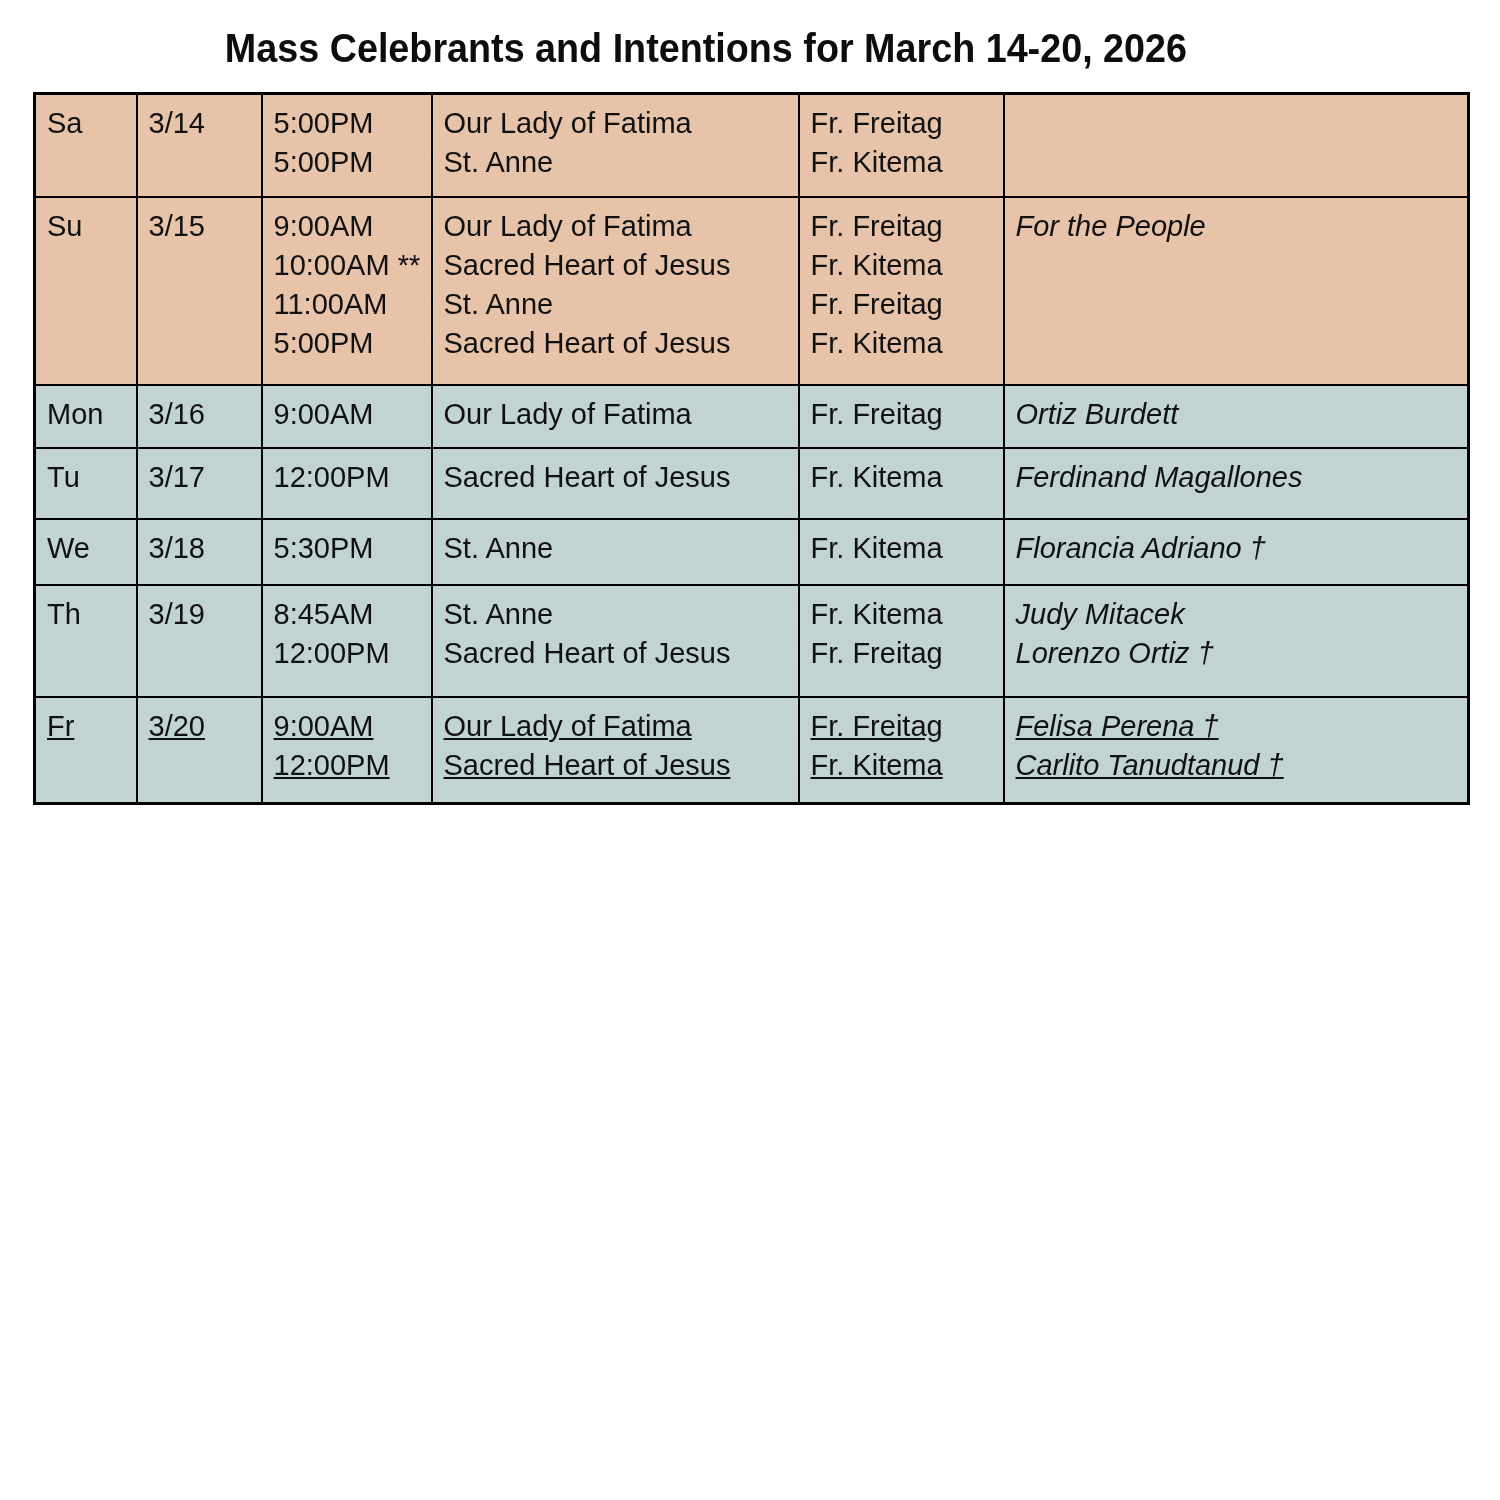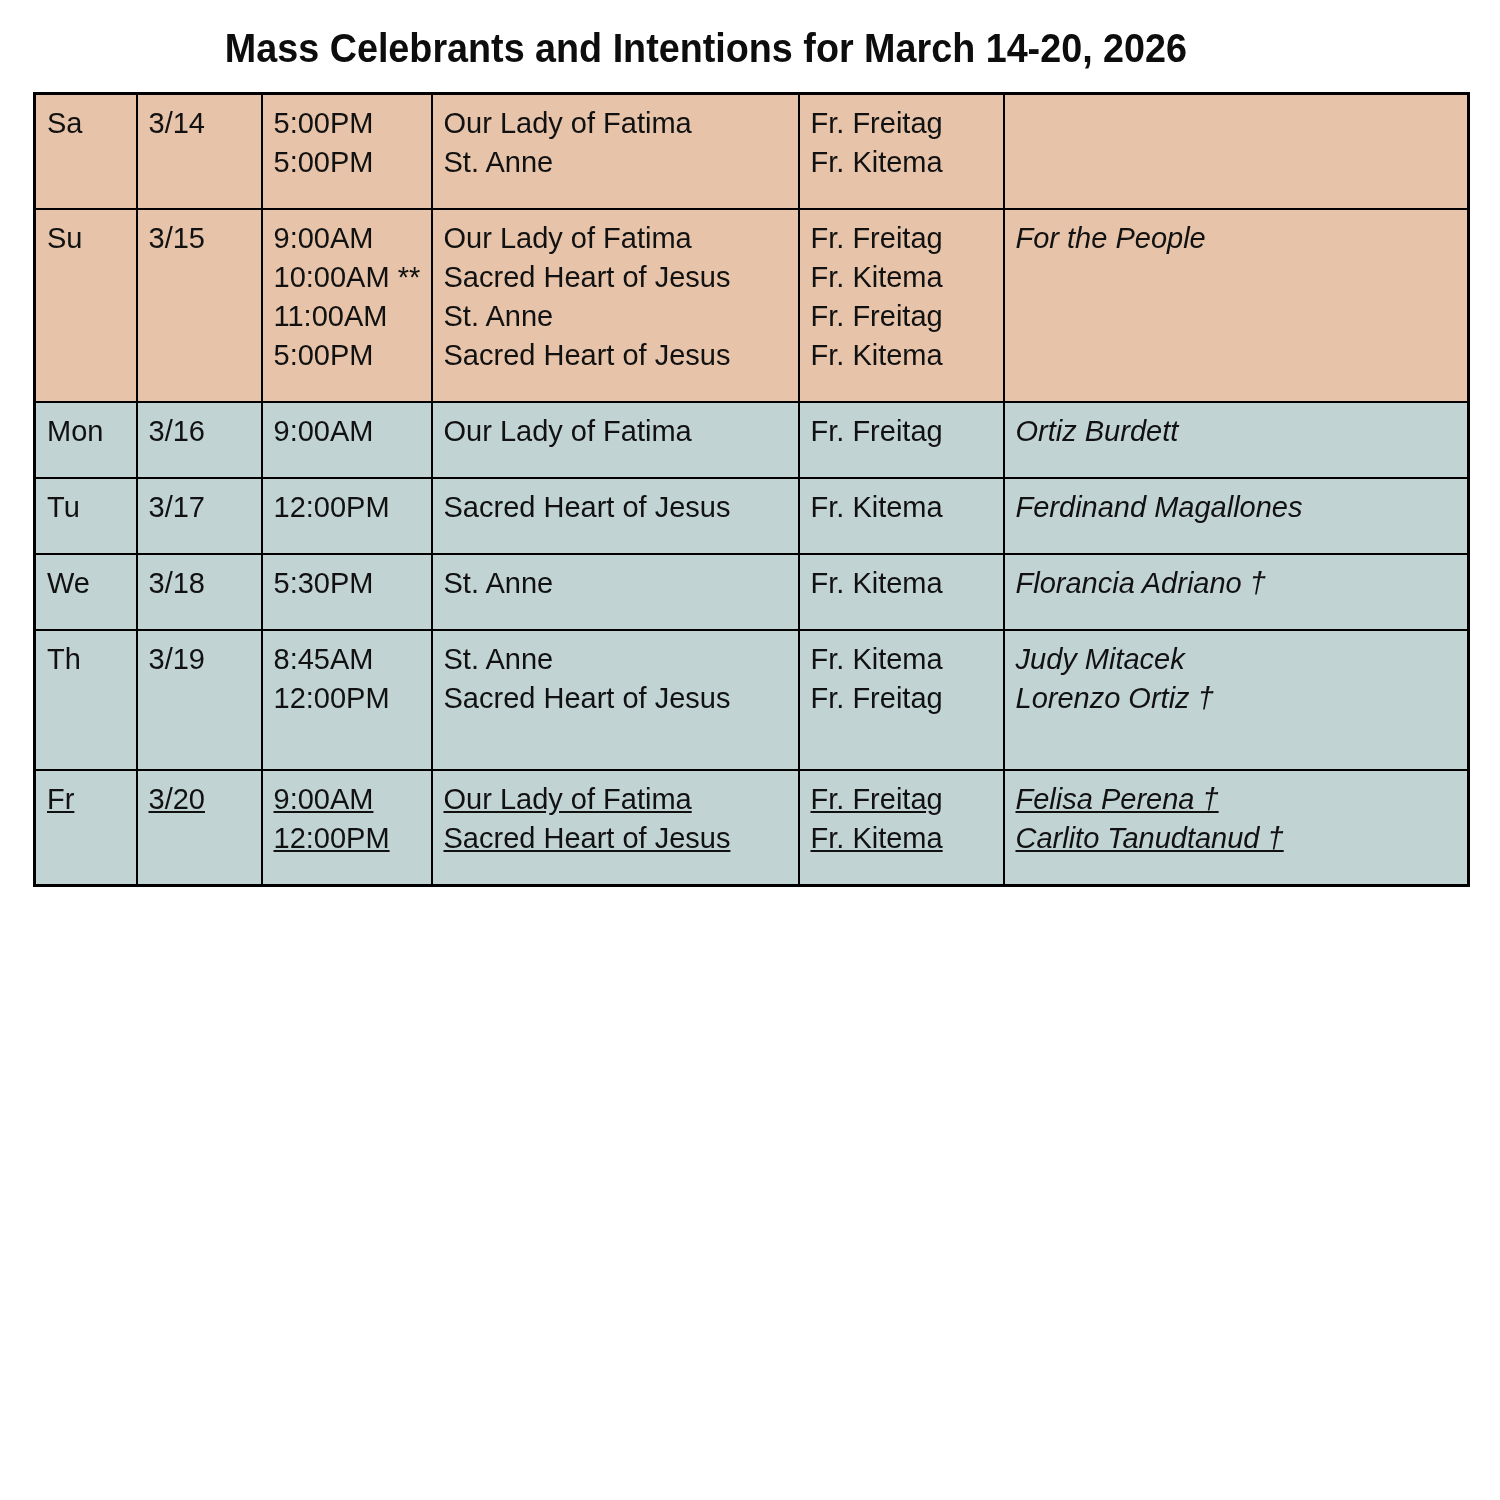--- a/index.html
+++ b/index.html
@@ -42,34 +42,34 @@
   }
   col.c-day       { width: 102px; }
   col.c-date      { width: 125px; }
   col.c-time      { width: 170px; }
   col.c-church    { width: 367px; }
   col.c-celebrant { width: 205px; }
   col.c-intention { width: 465px; }
   td {
     border: 2px solid var(--border-color);
     vertical-align: top;
-    padding: 9px 6px 26px 11px;
+    padding: 9px 6px 13px 11px;
     font-size: 29px;
     overflow: hidden;
   }
   tr.weekend td { background: var(--weekend-bg); }
   tr.weekday td { background: var(--weekday-bg); }
   .line { line-height: 39px; white-space: nowrap; }
   .intention { font-style: italic; }
   table.schedule tr:nth-child(1) { height: 103px; }
   table.schedule tr:nth-child(2) { height: 188px; }
   table.schedule tr:nth-child(3) { height: 54px;  }
   table.schedule tr:nth-child(4) { height: 71px;  }
   table.schedule tr:nth-child(5) { height: 66px;  }
-  table.schedule tr:nth-child(6) { height: 140px; }
+  table.schedule tr:nth-child(6) { height: 112px; }
   table.schedule tr:nth-child(7) { height: 107px; text-decoration: underline; }
 </style>
 </head>
 <body>
 
 <div class="title-wrap">
   <div class="title">Mass Celebrants and Intentions for March 14-20, 2026</div>
 </div>
 
 <table class="schedule">

